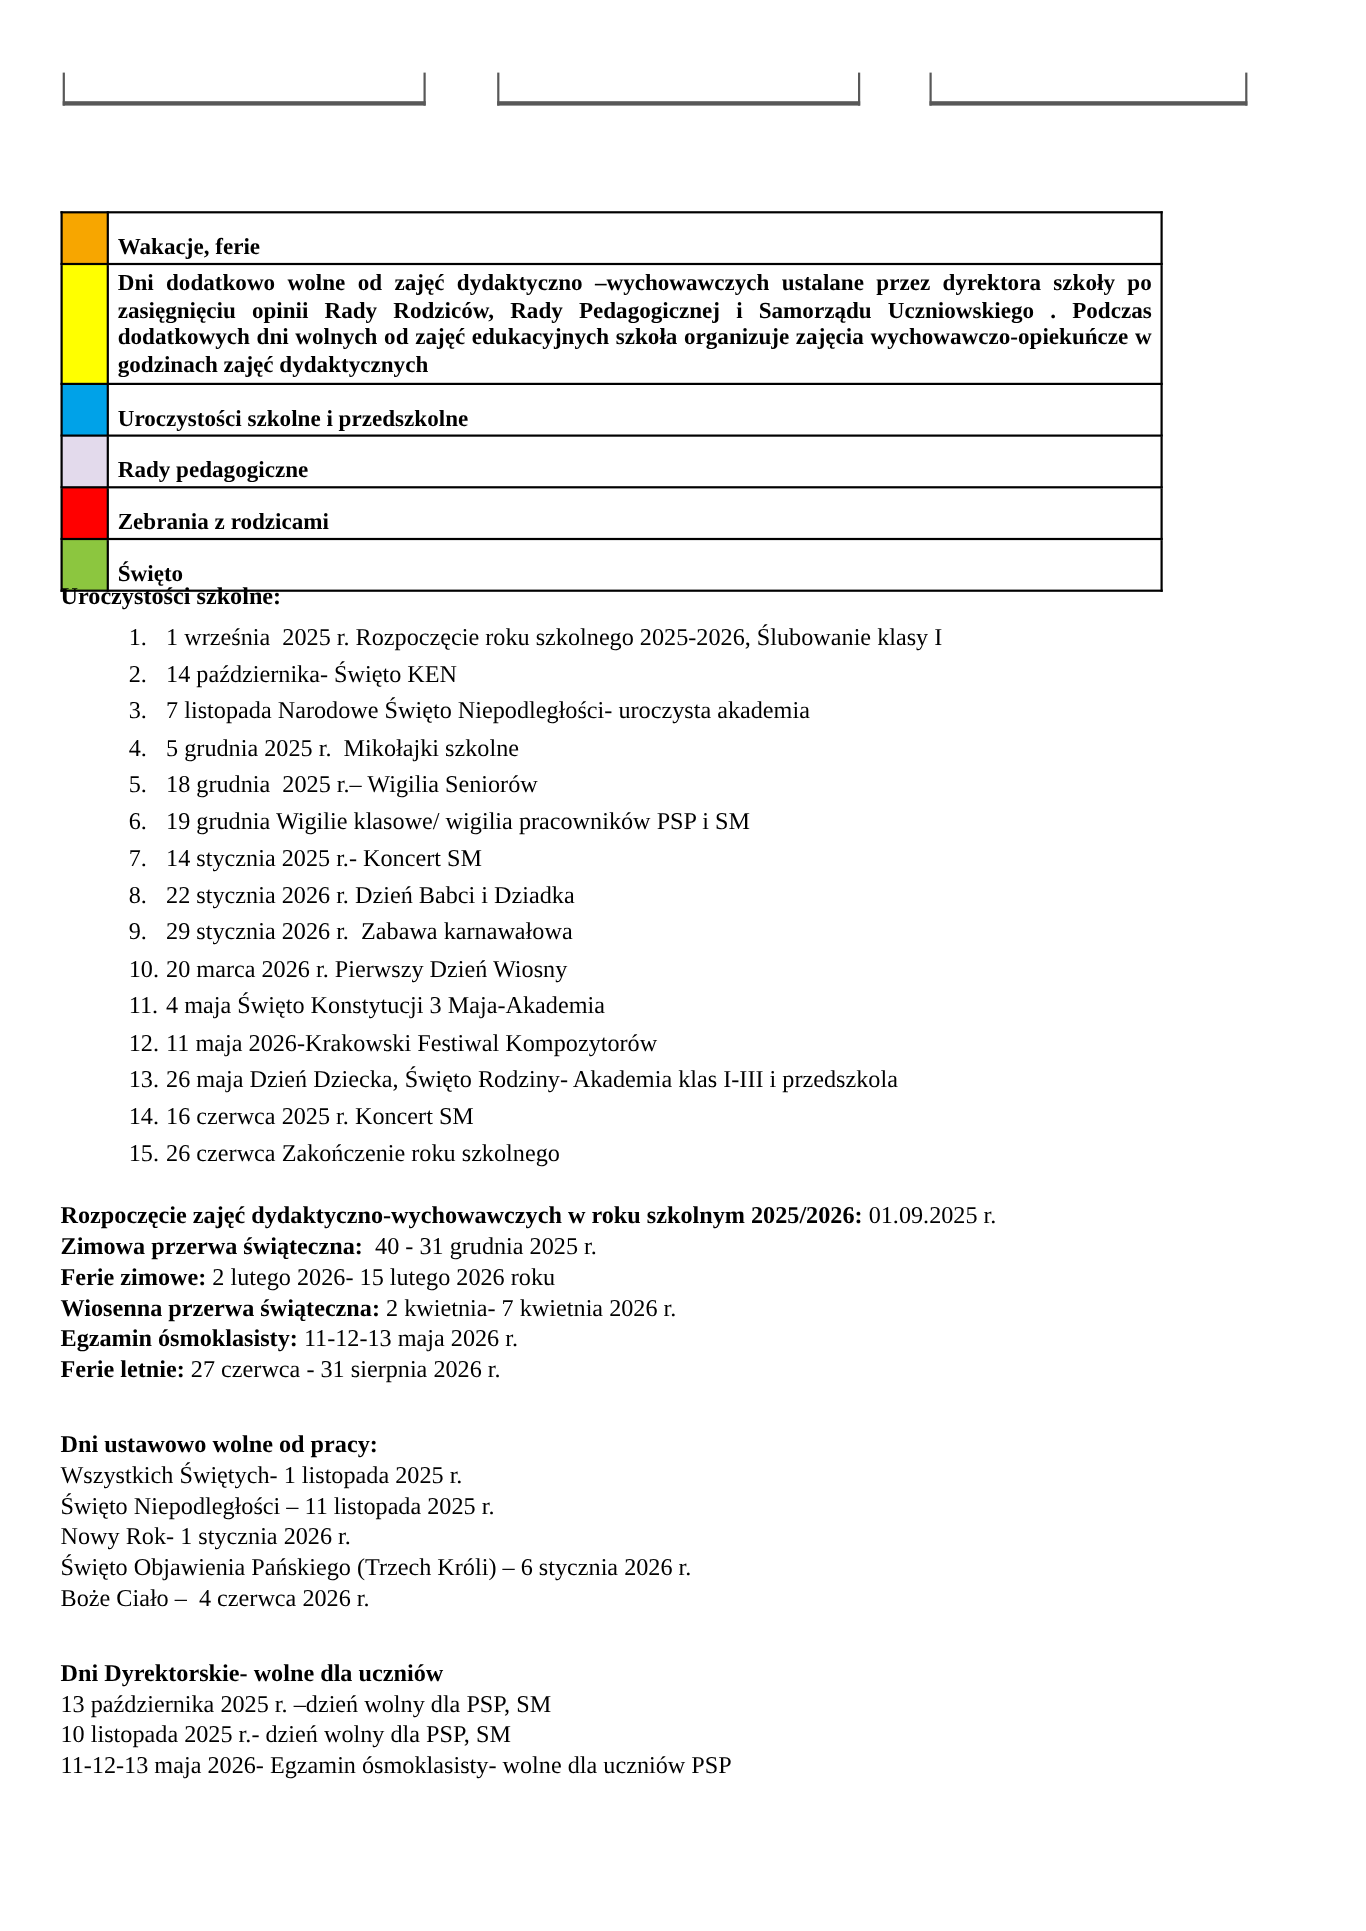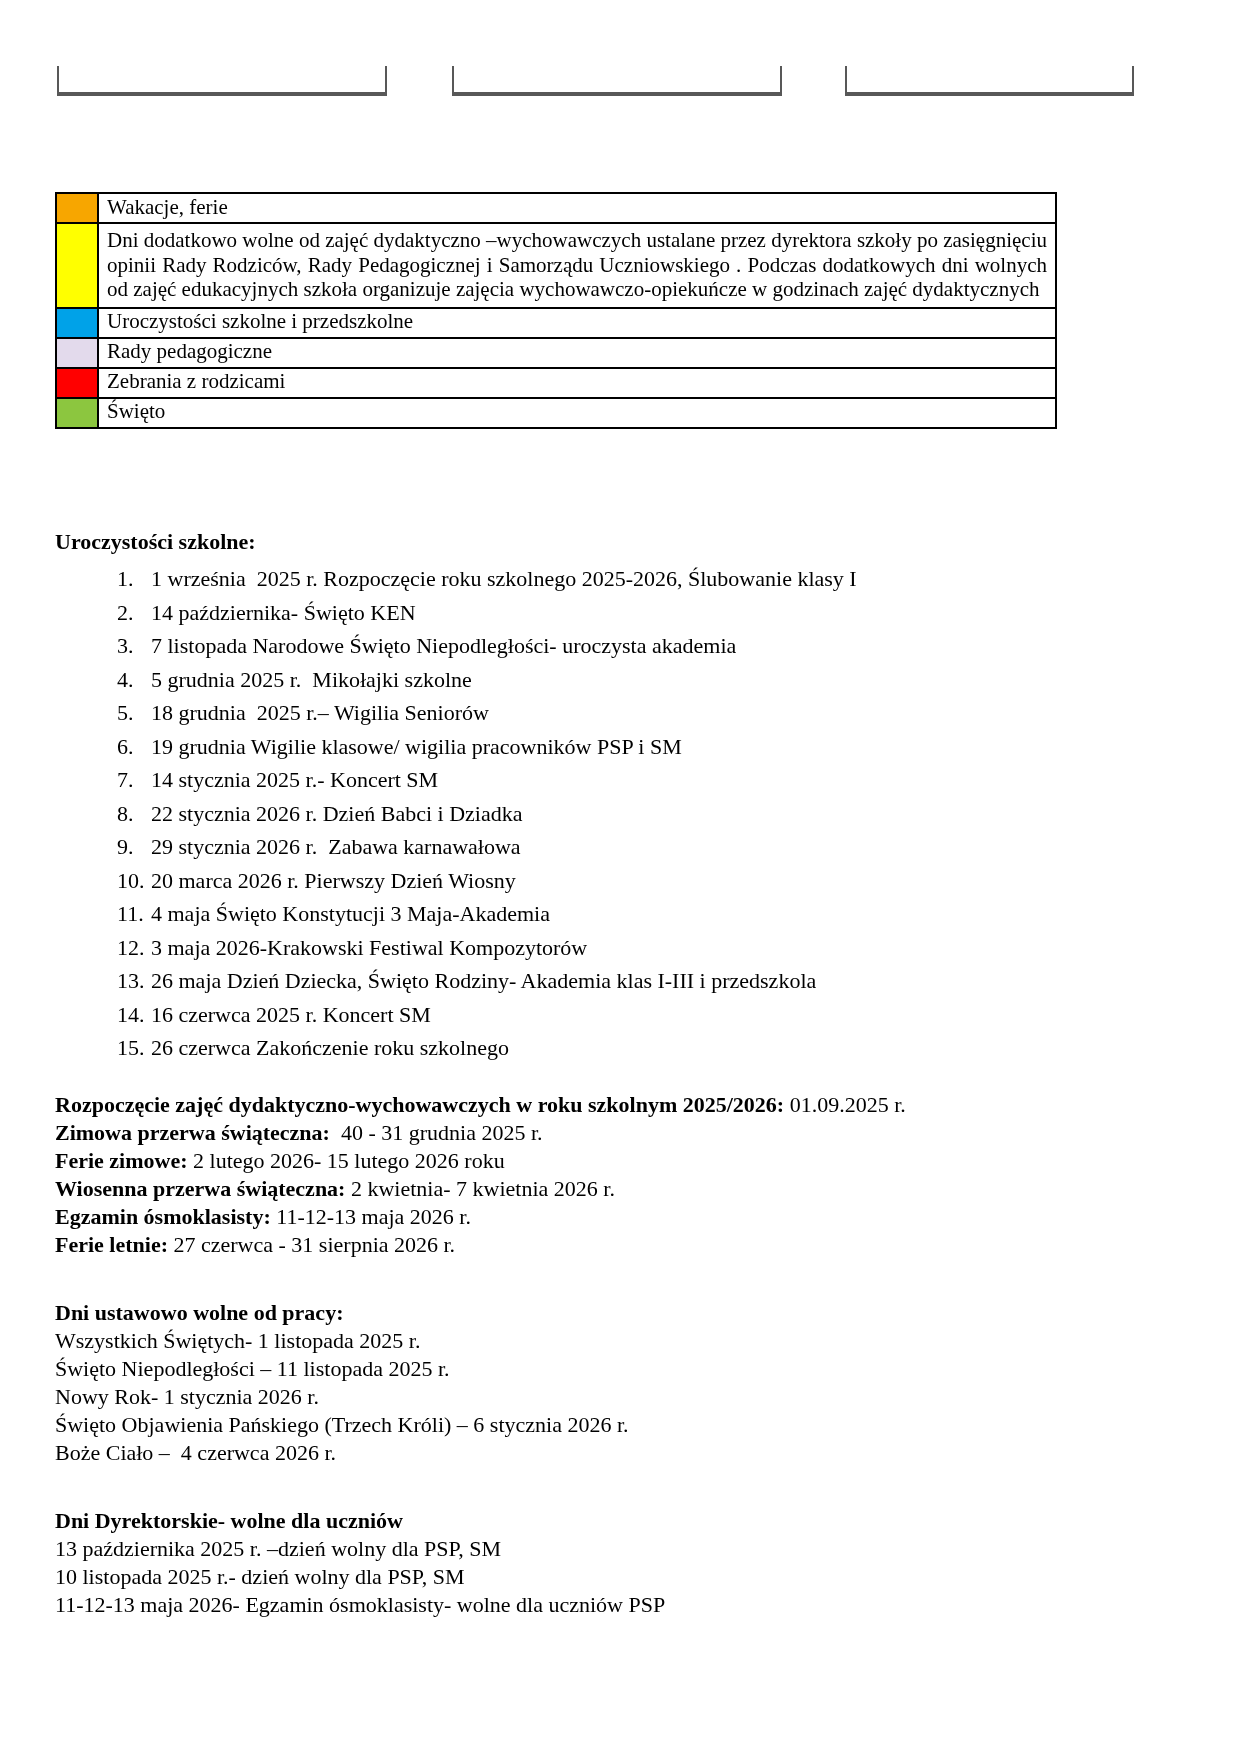--- a/index.html
+++ b/index.html
@@ -41,21 +41,21 @@
     border-collapse: collapse;
     table-layout: fixed;
   }
   table.legend td {
     border: 2px solid #000000;
     font-size: 21px;
     line-height: 24.5px;
     vertical-align: middle;
   }
   table.legend td.swatch { width: 40px; padding: 0; }
-  table.legend td.lab { padding: 0 8px 2px 8px; }
+  table.legend td.lab { padding: 17px 8px 2px 8px; font-weight: bold; }
   table.legend tr.single td { height: 26px; }
   table.legend td.just { text-align: justify; padding-top: 4px; padding-bottom: 5px; }
 
   
   .content {
     position: absolute;
     left: 55px;
     top: 528px;
     width: 1010px;
     font-size: 22px;
@@ -130,21 +130,21 @@
       <li>14 października- Święto KEN</li>
       <li>7 listopada Narodowe Święto Niepodległości- uroczysta akademia</li>
       <li>5 grudnia 2025 r.  Mikołajki szkolne</li>
       <li>18 grudnia  2025 r.– Wigilia Seniorów</li>
       <li>19 grudnia Wigilie klasowe/ wigilia pracowników PSP i SM</li>
       <li>14 stycznia 2025 r.- Koncert SM</li>
       <li>22 stycznia 2026 r. Dzień Babci i Dziadka</li>
       <li>29 stycznia 2026 r.  Zabawa karnawałowa</li>
       <li>20 marca 2026 r. Pierwszy Dzień Wiosny</li>
       <li>4 maja Święto Konstytucji 3 Maja-Akademia</li>
-      <li>3 maja 2026-Krakowski Festiwal Kompozytorów</li>
+      <li>11 maja 2026-Krakowski Festiwal Kompozytorów</li>
       <li>26 maja Dzień Dziecka, Święto Rodziny- Akademia klas I-III i przedszkola</li>
       <li>16 czerwca 2025 r. Koncert SM</li>
       <li>26 czerwca Zakończenie roku szkolnego</li>
     </ol>
 
     <div class="kd">
       <div class="line"><b>Rozpoczęcie zajęć dydaktyczno-wychowawczych w roku szkolnym 2025/2026:</b><span> 01.09.2025 r.</span></div>
       <div class="line"><b>Zimowa przerwa świąteczna:</b><span>  40 - 31 grudnia 2025 r.</span></div>
       <div class="line"><b>Ferie zimowe:</b><span> 2 lutego 2026- 15 lutego 2026 roku</span></div>
       <div class="line"><b>Wiosenna przerwa świąteczna:</b><span> 2 kwietnia- 7 kwietnia 2026 r.</span></div>

